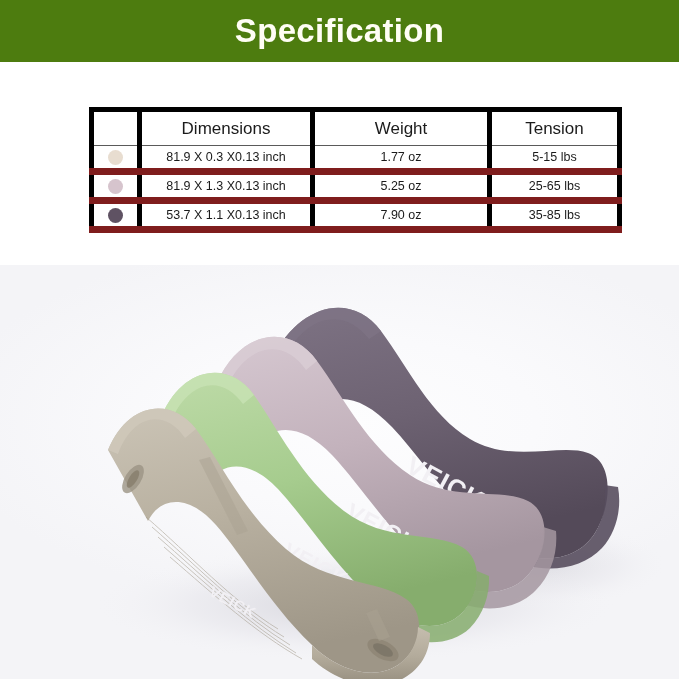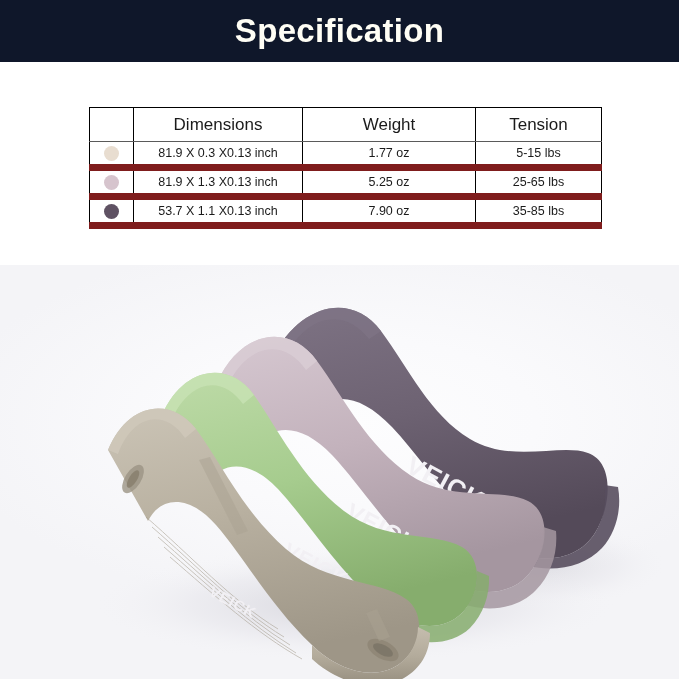--- a/index.html
+++ b/index.html
@@ -54,21 +54,21 @@
     width: 508px;
   }
   table.spec-table {
     border-collapse: collapse;
     width: 508px;
     table-layout: fixed;
     background: #ffffff;
   }
   table.spec-table td,
   table.spec-table th {
-    border: 1px solid #000000;
+    border: 5px solid #000000;
     padding: 0;
     text-align: center;
     color: #1b1b1b;
     font-weight: normal;
   }
   table.spec-table thead th {
     height: 33px;
     font-size: 17px;
     border-bottom: 1px solid #5a5a5a;
   }
@@ -110,21 +110,21 @@
   .brand-text {
     font-family: "Liberation Sans", sans-serif;
     font-weight: bold;
     fill: #f2f0f4;
     letter-spacing: 1px;
   }
 </style>
 </head>
 <body>
 
-<div class="header-banner" style="background: #0f172a;">
+<div class="header-banner" style="background: #4d7c0f;">
   <div class="header-title" style="color: rgb(255, 254, 245);">Specification</div>
 </div>
 
 <div class="white-gap"></div>
 
 <div class="spec-table-wrap">
   <table class="spec-table">
     <thead>
       <tr>
         <th class="col-swatch"></th>

